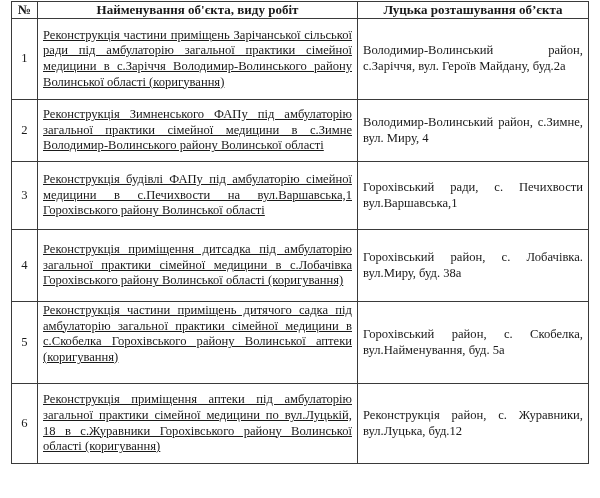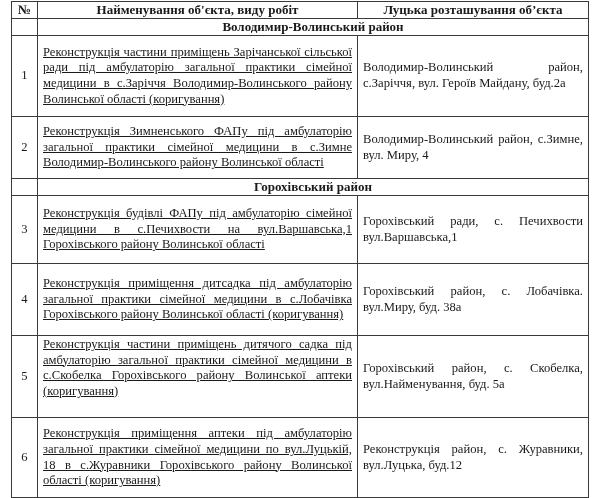--- a/index.html
+++ b/index.html
@@ -34,39 +34,31 @@
       <col class="c-name">
       <col class="c-loc">
   </colgroup>
   <tbody>
       <tr>
     <th>№</th>
     <th>Найменування об'єкта, виду робіт</th>
     <th>Луцька розташування об’єкта</th>
   </tr>
 
-  <tr>
-    <td></td>
-    <td class="district" colspan="2">Володимир-Волинський район</td>
-  </tr>
   <tr class="r1">
     <td class="num">1</td>
     <td class="name">Реконструкція частини приміщень Зарічанської сільської ради під амбулаторію загальної практики сімейної медицини в с.Заріччя Володимир-Волинського району Волинської області (коригування)</td>
     <td class="loc">Володимир-Волинський район, с.Заріччя, вул. Героїв Майдану, буд.2а</td>
   </tr>
   <tr class="r2">
     <td class="num">2</td>
     <td class="name">Реконструкція Зимненського ФАПу під амбулаторію загальної практики сімейної медицини в с.Зимне Володимир-Волинського району Волинської області</td>
     <td class="loc">Володимир-Волинський район, с.Зимне, вул. Миру, 4</td>
   </tr>
 
-  <tr>
-    <td></td>
-    <td class="district" colspan="2">Горохівський район</td>
-  </tr>
   <tr class="r3">
     <td class="num">3</td>
     <td class="name">Реконструкція будівлі ФАПу під амбулаторію сімейної медицини в с.Печихвости на вул.Варшавська,1 Горохівського району Волинської області</td>
     <td class="loc">Горохівський ради, с. Печихвости вул.Варшавська,1</td>
   </tr>
   <tr class="r4">
     <td class="num">4</td>
     <td class="name">Реконструкція приміщення дитсадка під амбулаторію загальної практики сімейної медицини в с.Лобачівка Горохівського району Волинської області (коригування)</td>
     <td class="loc">Горохівський район, с. Лобачівка. вул.Миру, буд. 38а</td>
   </tr>

